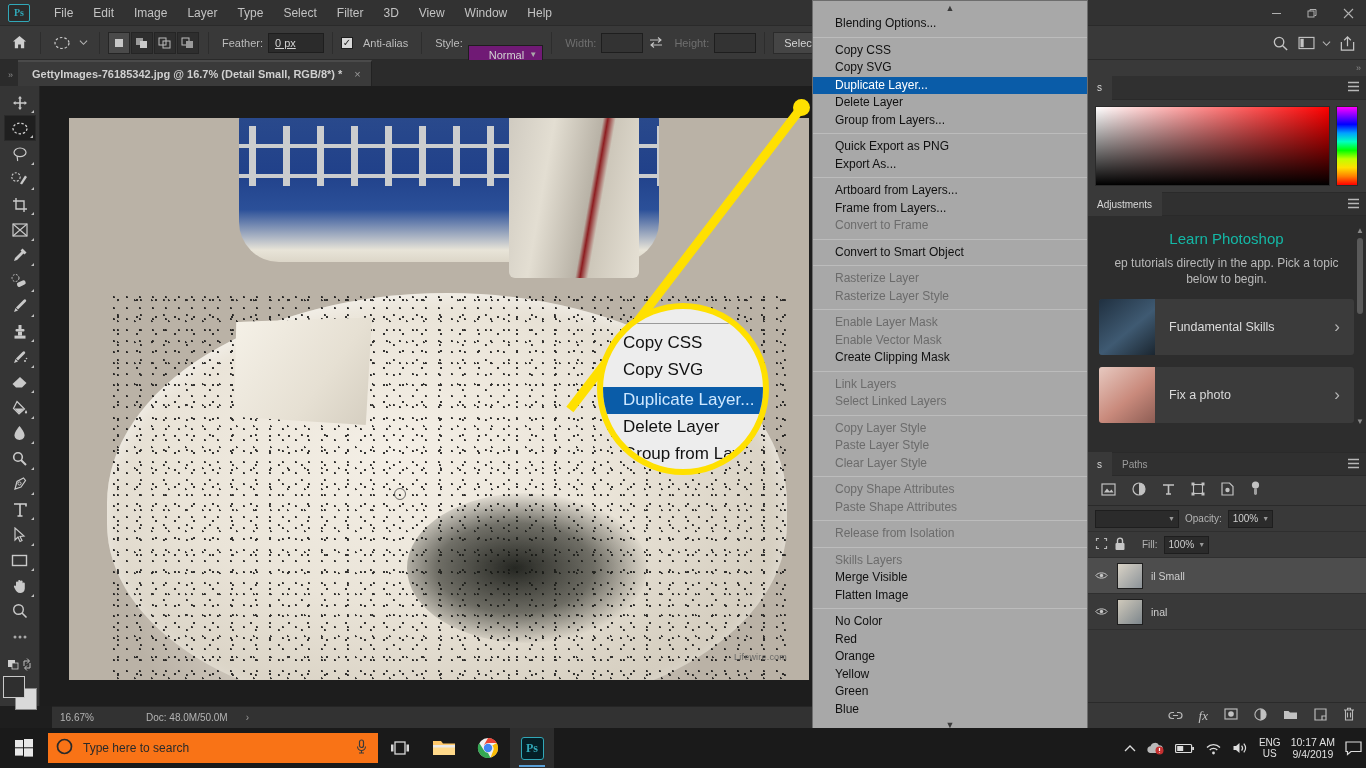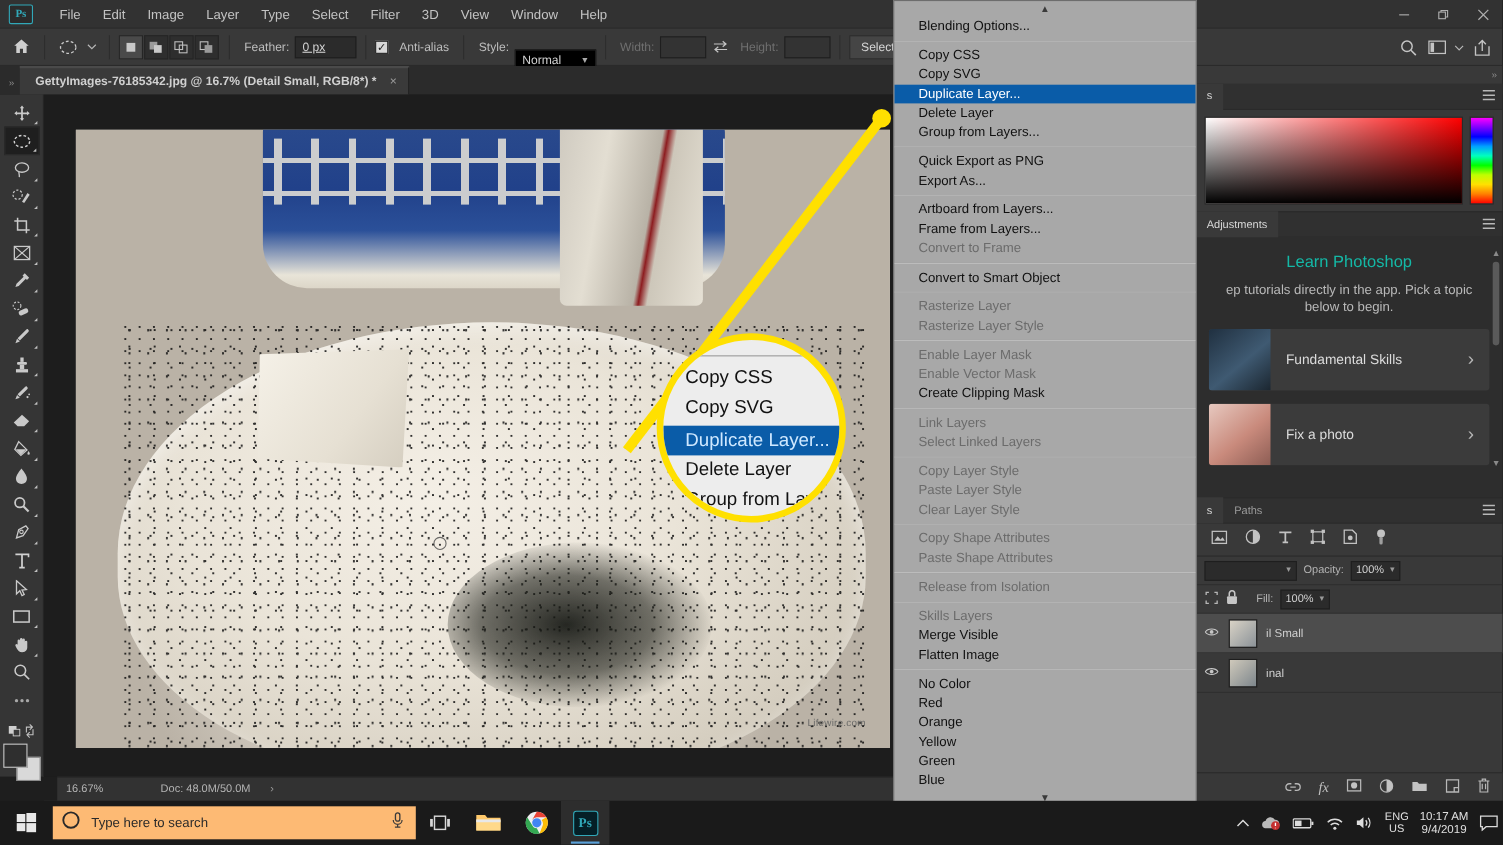--- a/index.html
+++ b/index.html
@@ -48,22 +48,22 @@
   .ob-label { color: #bdbdbd; font-size: 11px; margin: 0 5px; }
   .ob-label.dim { color: #6f6f6f; }
   .ob-input {
     background: #2b2b2b; border: 1px solid #1e1e1e; color: #d2d2d2;
     font-size: 11px; height: 20px; line-height: 18px; padding: 0 6px;
     font-family: "Liberation Sans", sans-serif;
     text-decoration: underline;
   }
   .ob-input.dim { color: #5d5d5d; background: #333; }
   .ob-select {
-    background: #000000; border: 1px solid #1e1e1e; color: #d2d2d2;
-    font-size: 11px; height: 20px; padding: 0 18px 0 6px; position: relative;
+    background: #701a75; border: 1px solid #1e1e1e; color: #d2d2d2;
+    font-size: 11px; height: 20px; padding: 0 18px 0 20px; position: relative;
     display: flex; align-items: center; min-width: 74px; margin-top: 24px;
   }
   .ob-select .chev { position: absolute; right: 5px; font-size: 8px; color: #aaa; }
   .sel-mode {
     width: 22px; height: 22px; background: #2e2e2e; border: 1px solid #252525;
     display: flex; align-items: center; justify-content: center; margin-right: 1px;
   }
   .sel-mode.active { background: #4a4a4a; }
   .chk {
     width: 12px; height: 12px; background: #d8d8d8; border: 1px solid #1e1e1e;
@@ -307,21 +307,21 @@
   .cc-hl-text { position: absolute; left: 20px; font-size: 17px; color: #cfe8ff; white-space: nowrap; }
   .cc-sep { position: absolute; left: 12px; width: 150px; height: 1px; background: #9a9a9a; }
 
   
   .taskbar {
     position: absolute; left: 0; bottom: 0; width: 1366px; height: 40px;
     background: #1a1a1a; display: flex; align-items: center; z-index: 80;
   }
   .start-btn { width: 48px; height: 40px; display: flex; align-items: center; justify-content: center; }
   .search-box {
-    width: 330px; height: 30px; background: #fdba74; display: flex; align-items: center;
+    width: 330px; height: 30px; background: #f97316; display: flex; align-items: center;
     padding: 0 8px; margin-left: 0px; position: relative;
   }
   .search-box .txt { color: #2a2a2a; font-size: 12px; margin-left: 10px; }
   .search-box .mic { position: absolute; right: 10px; color: #3a3a3a; }
   .tb-icon { width: 44px; height: 40px; display: flex; align-items: center; justify-content: center; }
   .tb-icon.active { background: #2d2d2d; }
   .tb-icon.active::after { content:''; position:absolute; bottom:1px; width:26px; height:2px; background:#5aa0d8;}
   .tray { position: absolute; right: 0; display: flex; align-items: center; height: 40px; padding-right: 4px; gap: 10px; color: #e0e0e0; }
   .tray-lang { font-size: 10px; line-height: 1.15; text-align: center; }
   .tray-clock { font-size: 10.5px; line-height: 1.15; text-align: center; }

